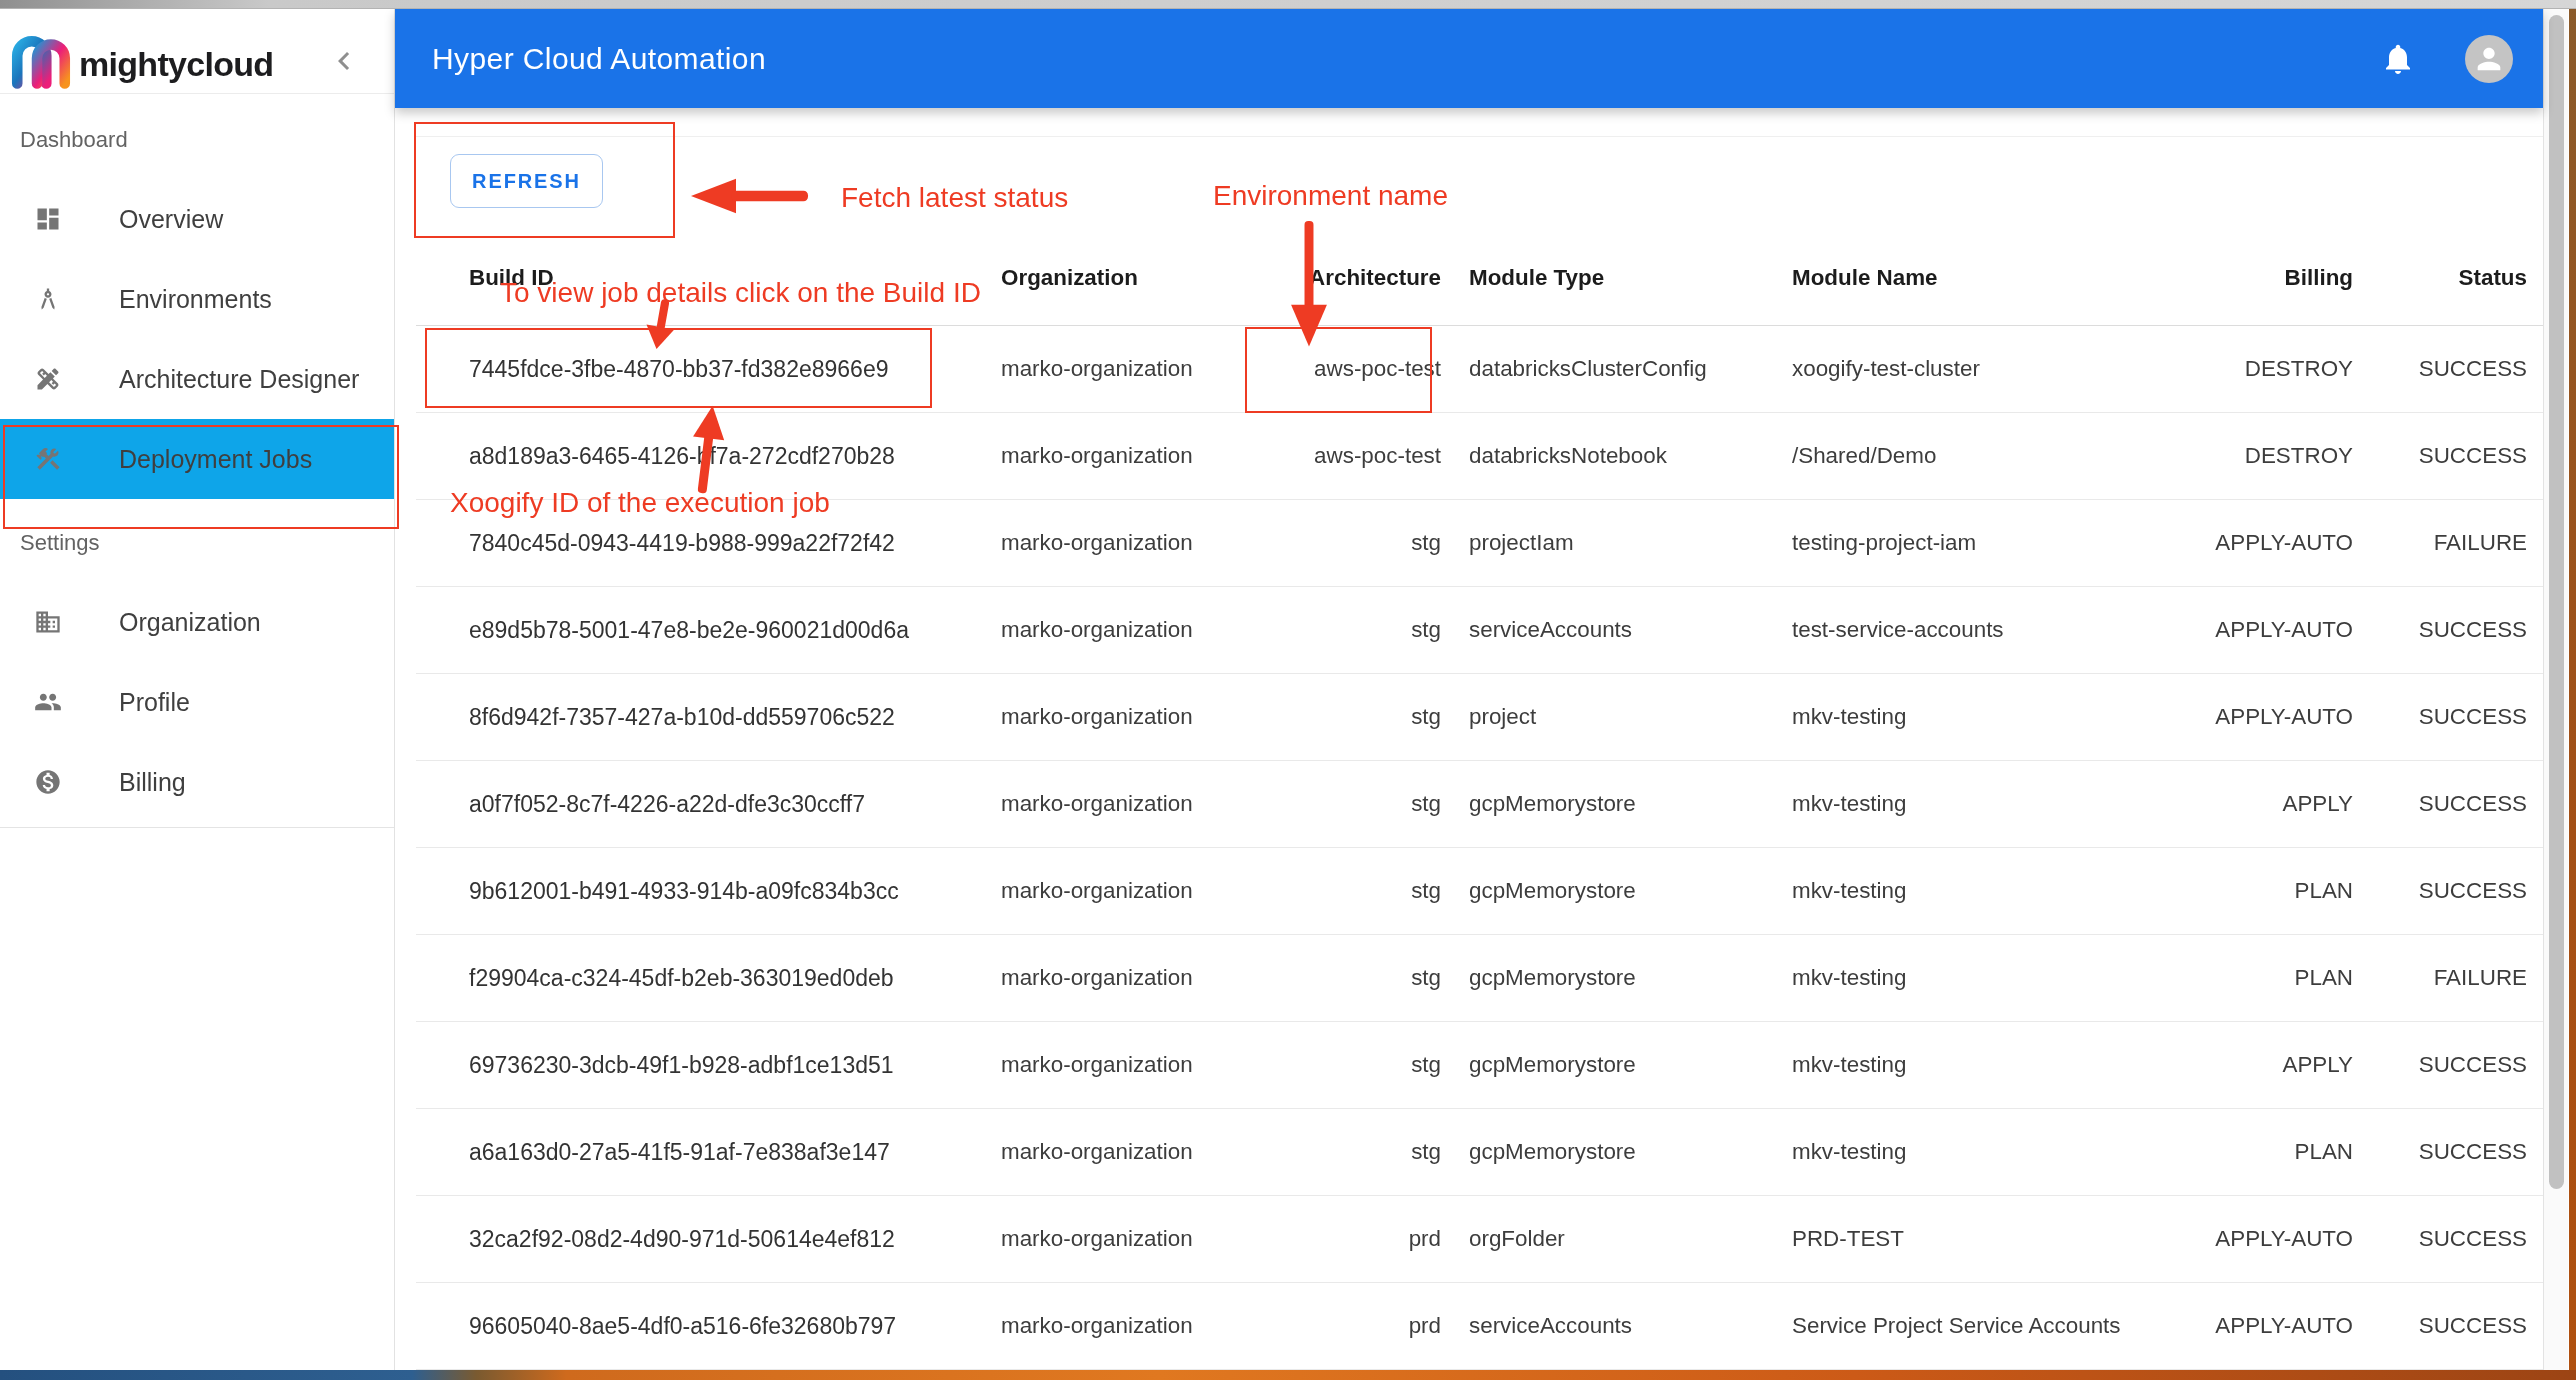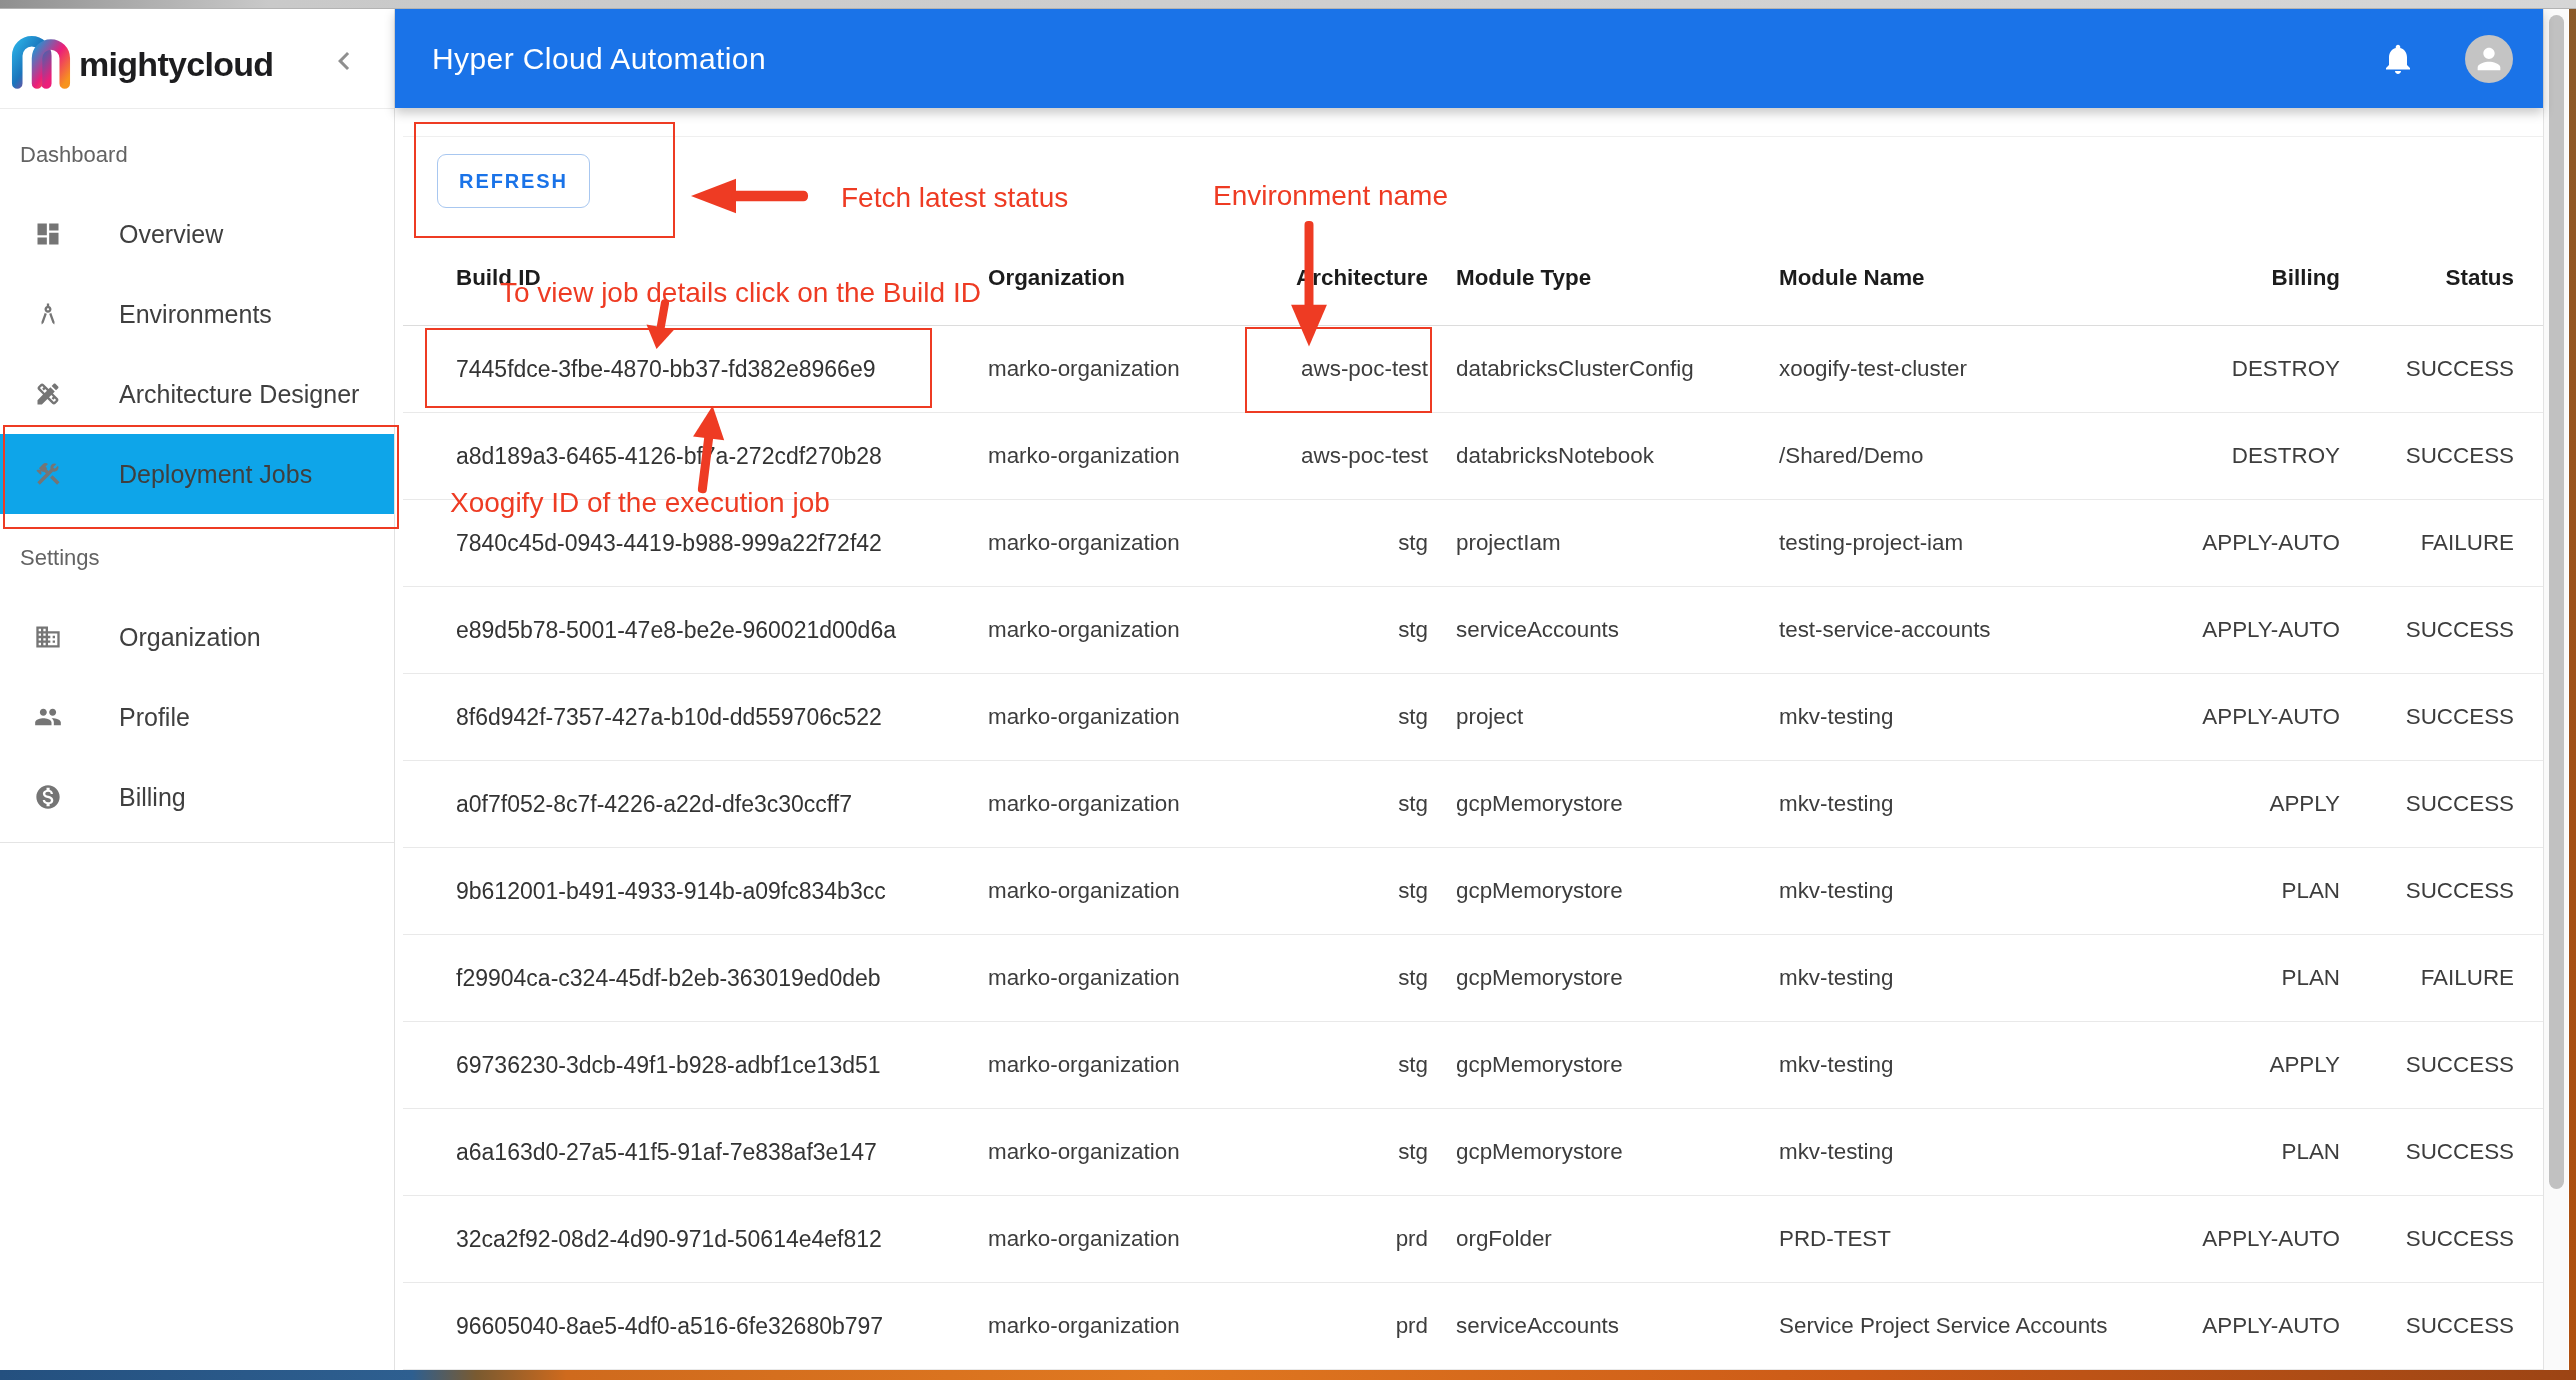--- a/index.html
+++ b/index.html
@@ -15,21 +15,21 @@
     background:linear-gradient(90deg,#8f8f8f 0,#c9c9c9 269px,#d6d6d6 100%);
     border-bottom:1.5px solid #b3b3b3;box-sizing:border-box;}
   .bottom-strip{position:absolute;left:0;top:1370px;width:2576px;height:10.5px;
     background:linear-gradient(90deg,#24507f 0%,#2e5f90 16%,#7a5a30 18.5%,#cf6a1d 22%,#e07820 45%,#cc5a17 72%,#9c4414 100%);}
 
   
   .app-window{position:absolute;left:0;top:9px;width:2569px;height:1361px;background:#ffffff;overflow:hidden;}
 
   
   .sidebar{position:absolute;left:0;top:0;width:395px;height:1361px;background:#ffffff;border-right:1.5px solid #e2e2e2;box-sizing:border-box;}
-  .logo-row{position:relative;height:100px;border-bottom:1.5px solid #ececec;box-sizing:border-box;}
+  .logo-row{position:relative;height:85px;border-bottom:1.5px solid #ececec;box-sizing:border-box;}
   .logo-mark{position:absolute;left:7.5px;top:15px;width:66px;height:69px;}
   .wordmark{position:absolute;left:79px;top:36px;font-size:34px;font-weight:700;letter-spacing:-0.7px;color:#1d1d1f;}
   .collapse-btn{position:absolute;left:326px;top:34px;width:36px;height:36px;color:#8f8f8f;cursor:pointer;}
   .collapse-btn svg{width:36px;height:36px;}
 
   .nav-section-label{margin:0 0 0 20px;padding-top:0;height:23px;line-height:23px;font-size:22px;font-weight:500;color:#636363;}
   .nav-label-dashboard{margin-top:34px;margin-bottom:28px;}
   .nav-label-settings{margin-top:32px;margin-bottom:28px;}
   .nav-item{position:relative;height:80px;display:flex;align-items:center;cursor:pointer;}
   .nav-item.selected{background:#0ea5e9;text-decoration:underline;}
@@ -42,21 +42,21 @@
   .appbar{position:absolute;left:395px;top:0;width:2148px;height:99px;background:#1a73e8;
     box-shadow:0 4.5px 10.5px rgba(0,0,0,.22);display:flex;align-items:center;z-index:3;}
   .appbar-title{margin-left:37px;color:#ffffff;font-size:30px;font-weight:500;letter-spacing:0.4px;}
   .appbar-right{position:absolute;right:30px;display:flex;align-items:center;gap:49px;}
   .bell{width:36px;height:36px;color:#ffffff;cursor:pointer;}
   .bell svg{width:36px;height:36px;}
   .avatar{width:48px;height:48px;border-radius:50%;background:#c4c4c4;display:flex;align-items:center;justify-content:center;cursor:pointer;}
   .avatar svg{width:34px;height:34px;color:#ffffff;}
 
   
-  .content{position:absolute;left:403px;top:99px;width:2148px;height:1262px;background:#ffffff;}
+  .content{position:absolute;left:416px;top:99px;width:2148px;height:1262px;background:#ffffff;}
   .card-hairline{position:absolute;left:0;top:28px;width:100%;height:0;border-top:1.5px solid #efefef;}
   .refresh-btn{position:absolute;left:34px;top:46px;width:153px;height:54px;background:#ffffff;
     border:1.5px solid #a8c7f0;border-radius:9px;color:#1a73e8;font-family:inherit;
     font-size:20px;font-weight:600;letter-spacing:1.9px;cursor:pointer;}
 
   .jobs-table{position:absolute;left:0;top:123px;width:100%;}
   .t-row{position:relative;height:87px;border-bottom:1.5px solid #e9e9e9;box-sizing:border-box;}
   .t-head{height:95px;border-bottom:1.5px solid #dcdcdc;}
   .t-cell{position:absolute;top:50%;transform:translateY(-50%);font-size:22.4px;color:#3d3d3d;white-space:nowrap;}
   .t-head .t-cell{font-weight:700;color:#1c1c1c;}

